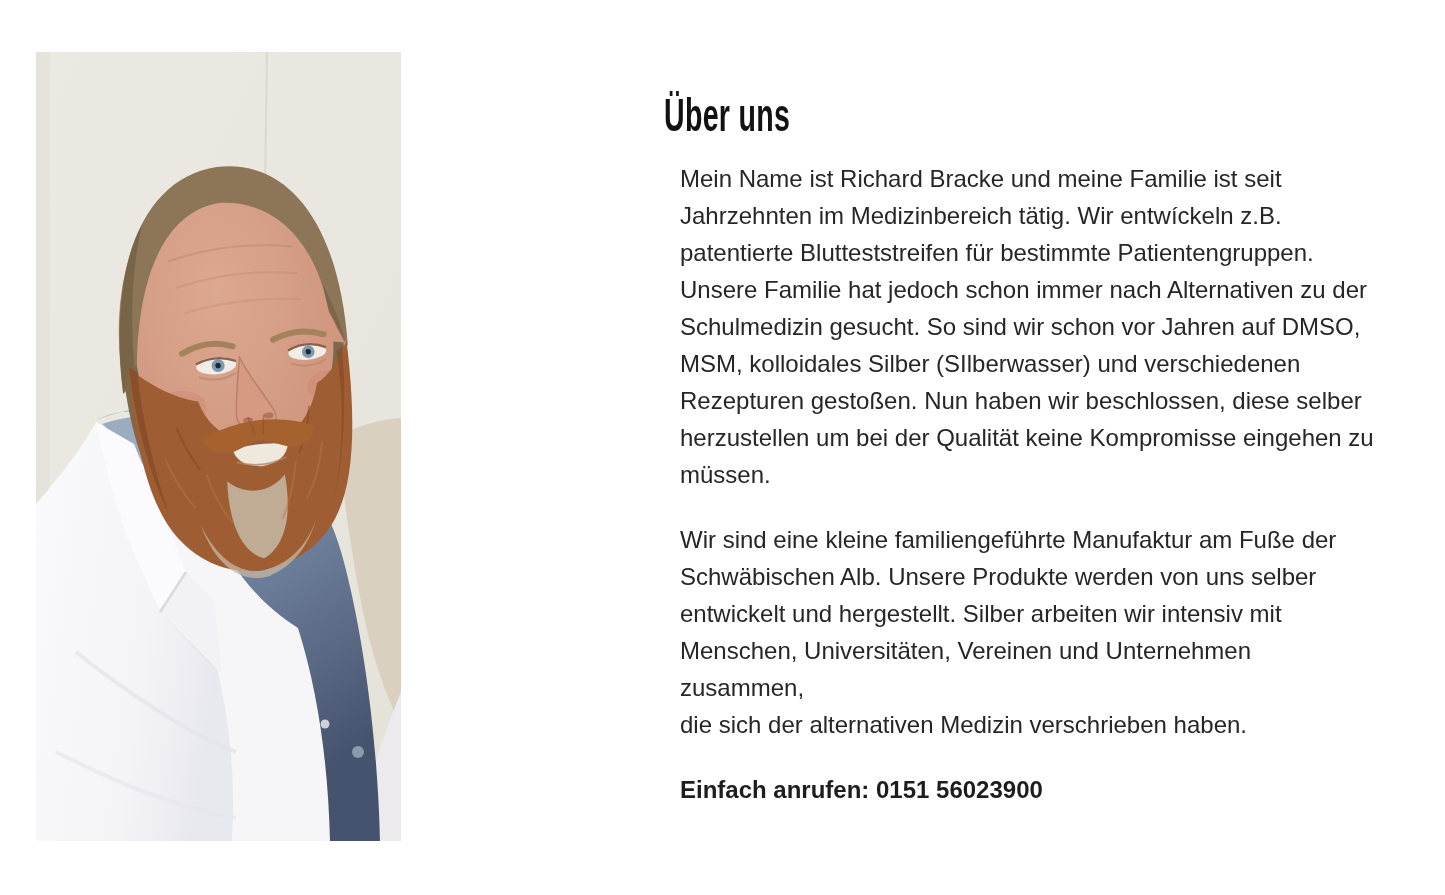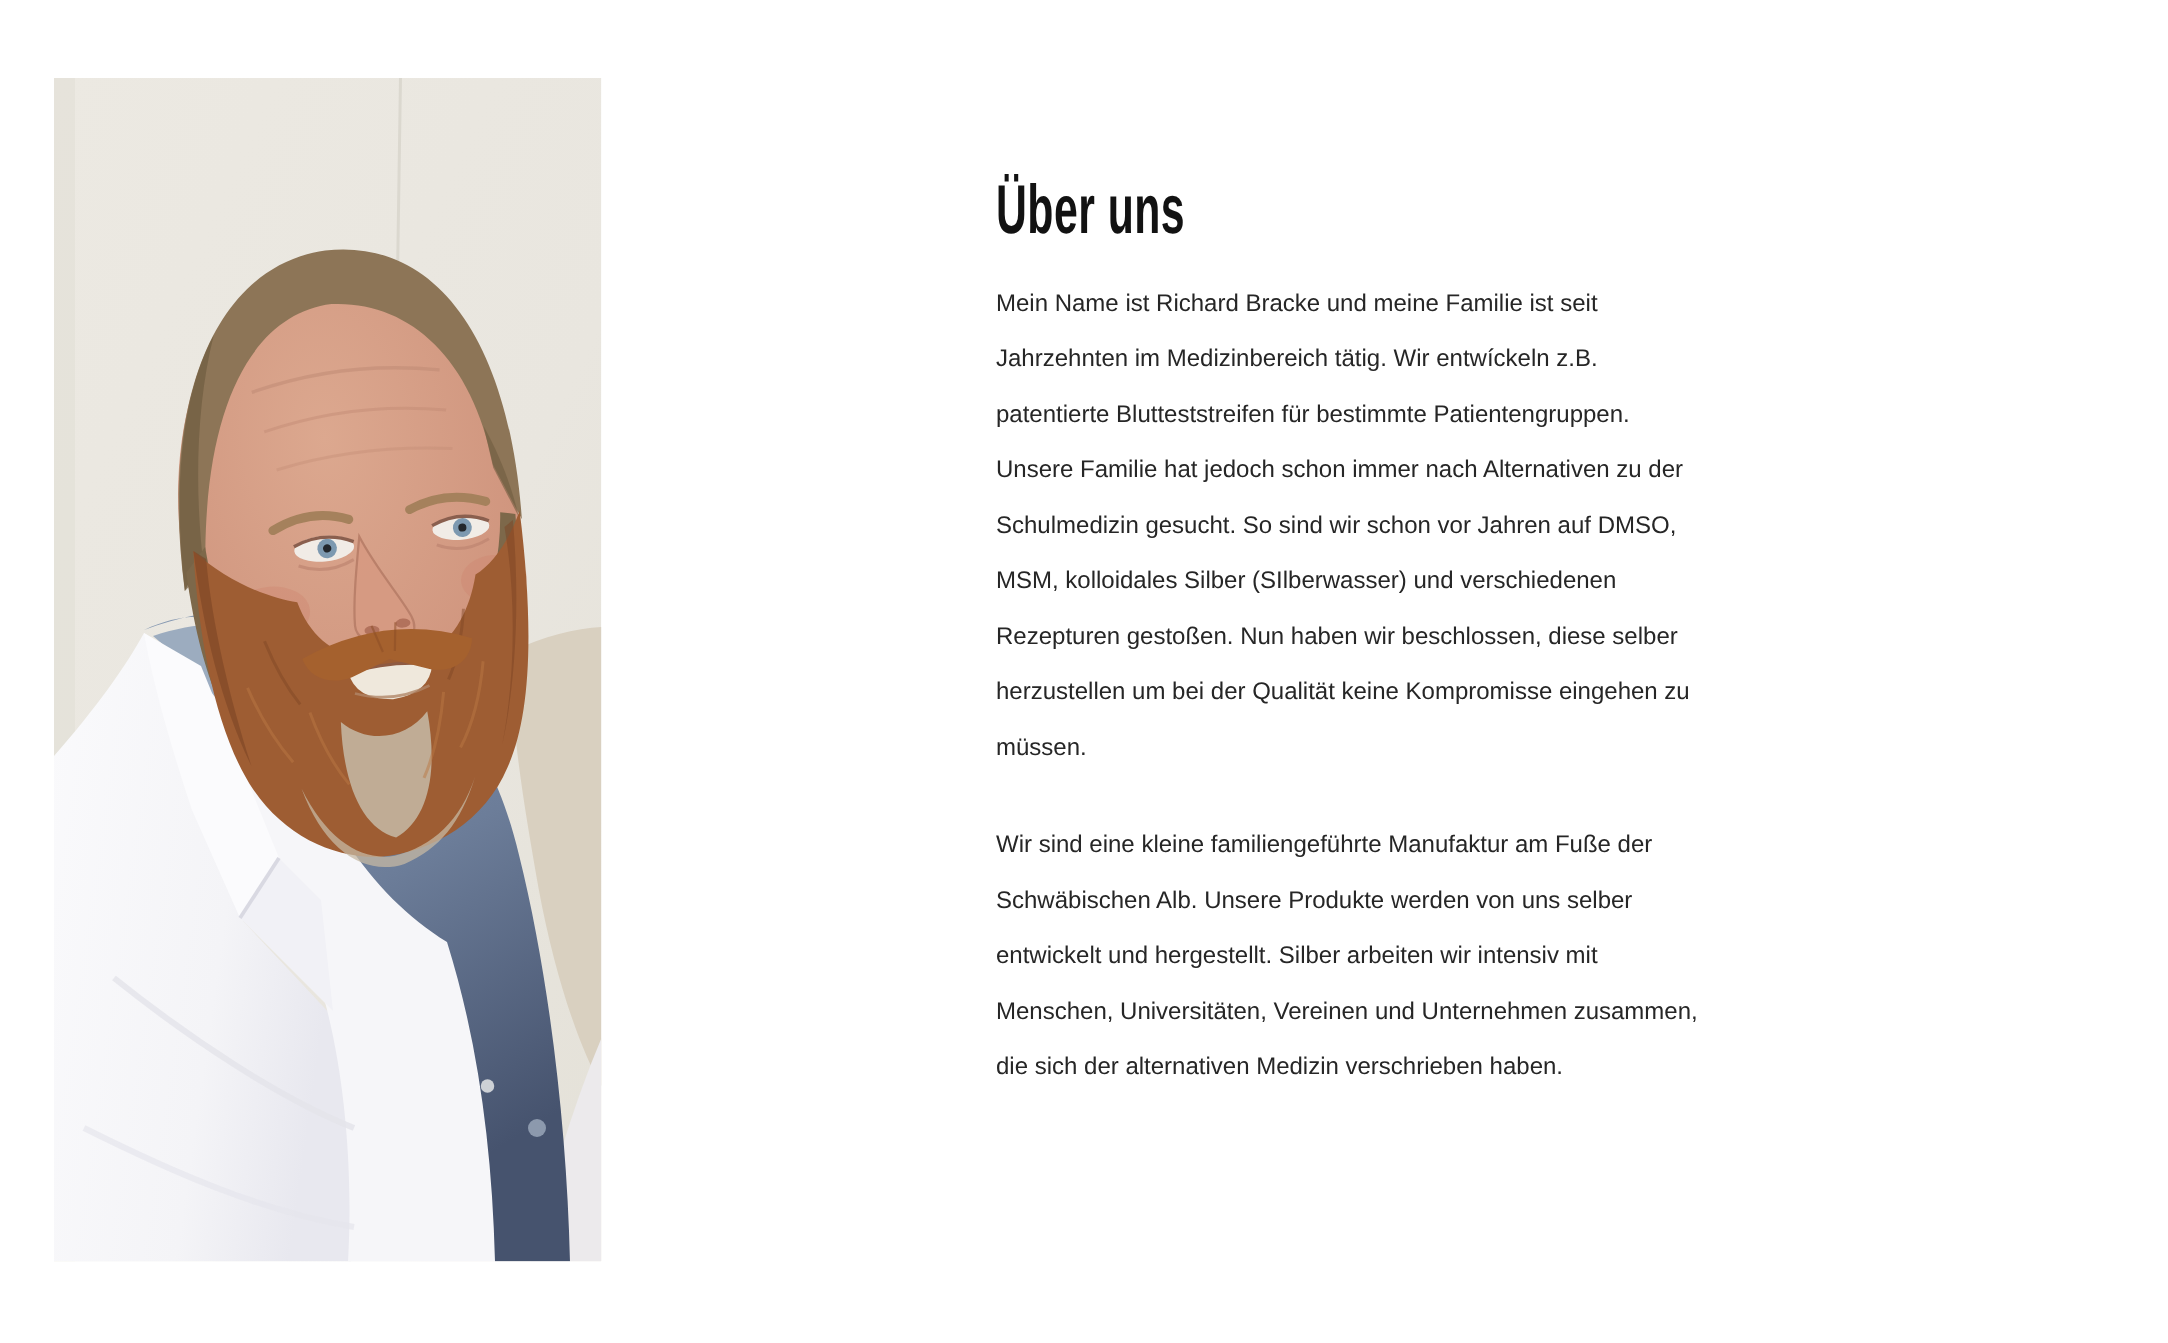--- a/index.html
+++ b/index.html
@@ -23,38 +23,38 @@
     top: 52px;
     width: 365px;
     height: 789px;
     overflow: hidden;
   }
   .photo-frame svg { display: block; width: 100%; height: 100%; }
 
   .about {
     position: absolute;
     left: 664px;
-    top: 112px;
+    top: 88px;
     width: 716px;
     color: #262626;
   }
   .about h2 {
     margin: 0 0 17px 0;
     font-size: 46px;
     line-height: 55px;
     font-weight: 700;
     color: #121212;
     transform: scaleX(0.62);
     transform-origin: 0 50%;
     white-space: nowrap;
     letter-spacing: 0.5px;
   }
   .about p {
-    margin: 0 0 28px 0;
-    font-size: 16px;
+    margin: 0 0 28px 16px;
+    font-size: 24px;
     line-height: 37px;
     white-space: pre-line;
     color: #262626;
   }
   .about p strong { font-weight: 400; }
   .about p.phone {
     font-weight: 700;
     color: #1d1d1d;
     margin-bottom: 0;
   }
@@ -188,15 +188,16 @@
 Rezepturen gestoßen. Nun haben wir beschlossen, diese selber
 herzustellen um bei der Qualität keine Kompromisse eingehen zu
 müssen.</p>
 
     <p><span>Wir sind eine </span><strong>kleine familiengeführte Manufaktur</strong><span> am Fuße der
 Schwäbischen Alb. Unsere Produkte werden von uns selber
 entwickelt und hergestellt. Silber arbeiten wir intensiv mit
 Menschen, Universitäten, Vereinen und Unternehmen zusammen,
 die sich der alternativen Medizin verschrieben haben.</span></p>
 
+    <p class="phone">Einfach anrufen: 0151 56023900</p>
   </section>
 
 </div>
 
 </body></html>

